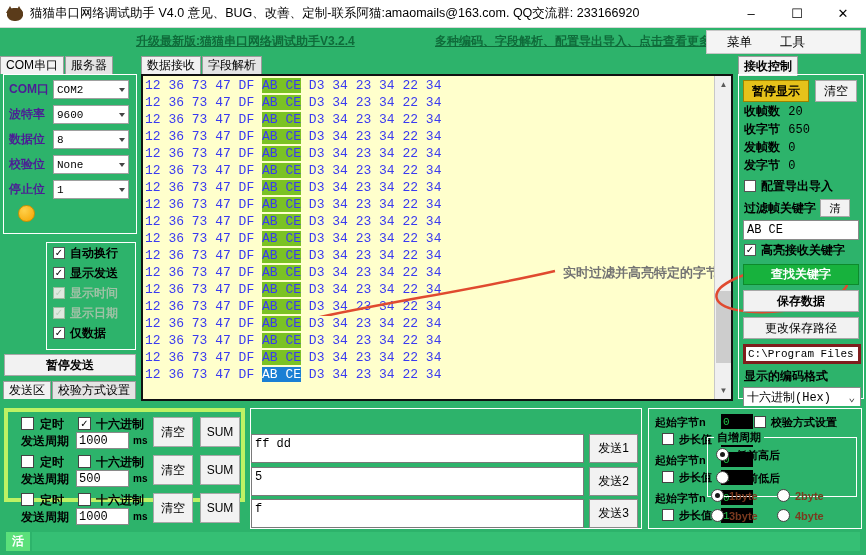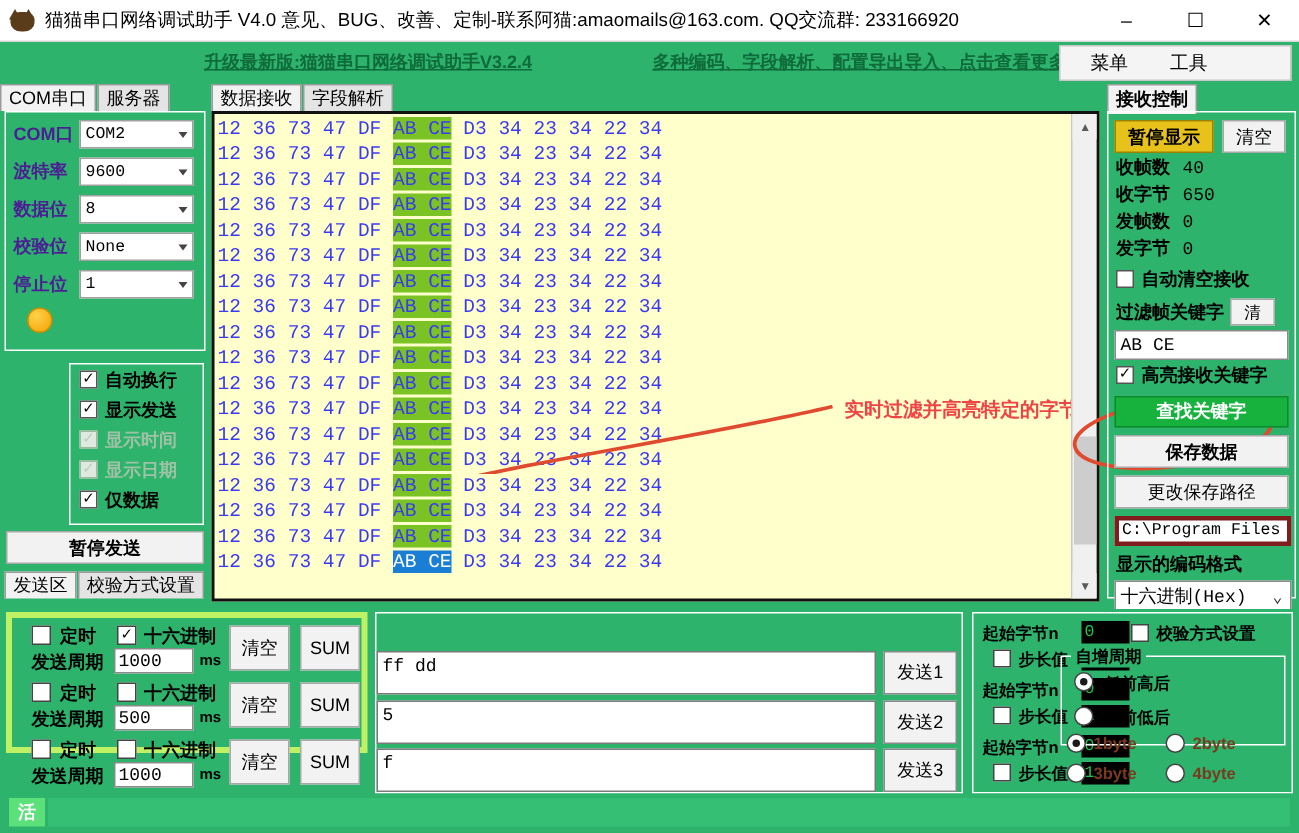--- a/index.html
+++ b/index.html
@@ -99,21 +99,21 @@
   .hl { background:#7bc224; }
   .hl.sel { background:#1a7fd4; color:#ffffff; }
   #scrollbar {
     position:absolute; right:0; top:0; width:17px; height:100%;
     background:#f0f0f0; border-left:1px solid #c8c8c8;
   }
   .sb-btn { width:17px; height:17px; display:flex; align-items:center; justify-content:center;
     font-size:8px; color:#5a5a5a; background:#f0f0f0;}
   #sb-thumb { position:absolute; left:1px; top:215px; width:15px; height:72px; background:#cdcdcd; }
   #annot {
-    position:absolute; left:420px; top:188px; font-size:13px; color:#ef4444; font-weight:bold;
+    position:absolute; left:420px; top:188px; font-size:13px; color:#737373; font-weight:bold;
     white-space:nowrap;
   }
   #arrow-svg { position:absolute; left:140px; top:180px; pointer-events:none; }
   #ellipse-svg { position:absolute; left:700px; top:195px; pointer-events:none; }
 
   
   #right-col { position:absolute; left:738px; top:0; width:128px; height:345px; }
   #rc-tab { display:inline-block; background:#f2f2f2; border:1px solid #9b9b9b; border-bottom:none;
     font-size:12px; padding:1px 5px; font-weight:bold; }
   #rc-panel { position:absolute; left:0; top:18px; width:126px; height:325px; border:1px solid #ffffff; }
@@ -325,38 +325,38 @@
   <div id="right-col">
     <div id="rc-tab">接收控制</div>
     <div id="rc-panel">
       <div class="rc-btnrow">
         <div id="btn-pause-disp">暂停显示</div>
         <div id="btn-clear-disp">清空</div>
       </div>
 
       <div class="statline">
         <span>收帧数</span>
-        <span class="sv">40</span>
+        <span class="sv">20</span>
       </div>
       <div class="statline">
         <span>收字节</span>
         <span class="sv">650</span>
       </div>
       <div class="statline">
         <span>发帧数</span>
         <span class="sv">0</span>
       </div>
       <div class="statline">
         <span>发字节</span>
         <span class="sv">0</span>
       </div>
 
       <div class="optrow" style="padding-left:5px;margin-top:2px;">
         <div class="cbx"></div>
-        <div class="optlabel">自动清空接收</div>
+        <div class="optlabel">配置导出导入</div>
       </div>
 
       <div id="filter-row">
         <div id="filter-lbl">过滤帧关键字</div>
         <div id="btn-clear-filter">清</div>
       </div>
       <div id="filter-input">AB CE</div>
 
       <div class="optrow" style="padding-left:5px;">
         <div class="cbx">✓</div>

